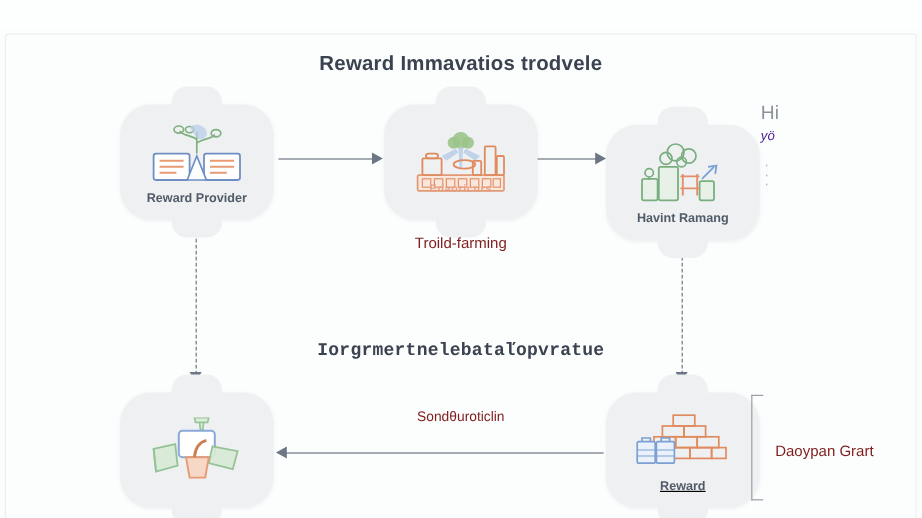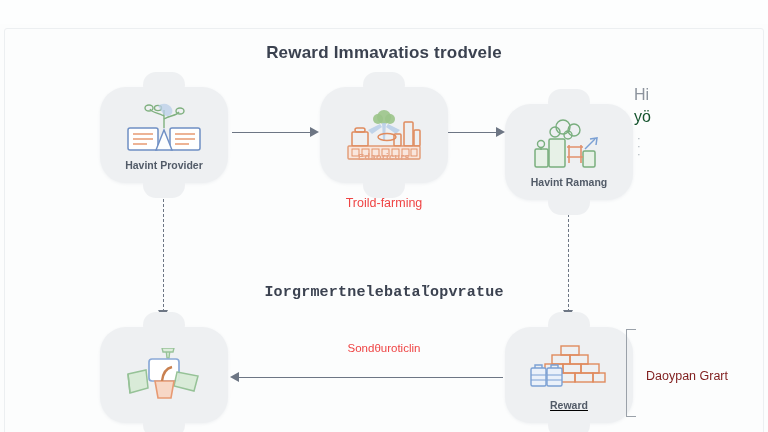--- a/index.html
+++ b/index.html
@@ -145,30 +145,30 @@
   #arrow-1-4 { left: 158px; top: 286px; }
   #conn-3-5  { left: 568px; top: 170px; height: 118px; }
   #arrow-3-5 { left: 563px; top: 286px; }
 
   #conn-5-4  { left: 238px; top: 353px; width: 265px; }
   #arrow-5-4 { left: 230px; top: 348px; }
 
   
   .annot {
     position: absolute;
-    color: #ef4444;
+    color: #7f1d1d;
     white-space: nowrap;
     text-align: center;
   }
   #annot-mid-1 { left: 0; top: 172px; width: 768px; font-size: 12.5px; }
   #annot-mid-2 { left: 0; top: 196px; width: 768px; font-size: 12.5px; }
   #annot-bottom { left: 0; top: 318px; width: 768px; font-size: 11.5px; }
 
   #annot-right-a { left: 634px; top: 62px;  font-size: 16px; color: #8c939d; }
-  #annot-right-b { left: 634px; top: 84px;  font-size: 16px; color: #14532d; }
+  #annot-right-b { left: 634px; top: 84px;  font-size: 11px; color: #4c1d95; font-style: italic; }
   #annot-right-dots {
     left: 637px; top: 110px;
     font-size: 11px; color: #a8afb8;
     line-height: 8px; letter-spacing: 0;
   }
   #annot-right-dots span { display: block; }
 
   #label-bracket {
     left: 646px; top: 345px;
     font-size: 12.5px; color: #7f1d1d;
@@ -230,21 +230,21 @@
             <rect x="6" y="26" width="30" height="22" rx="2"></rect>
             <rect x="48" y="26" width="30" height="22" rx="2"></rect>
           </g>
           <g stroke="#e79a73" stroke-width="1.6">
             <path d="M11 32 h20 M11 37 h20 M11 42 h14"></path>
             <path d="M53 32 h20 M53 37 h20 M53 42 h14"></path>
           </g>
           <path d="M34 48 L42 28 L50 48 Z" fill="#fcfdfd" stroke="#6f8fc4" stroke-width="1.4"></path>
         </svg>
       </span>
-      <div class="caption">Havint Provider</div>
+      <div class="caption">Reward Provider</div>
     </div>
   </div>
 
   <div class="node" id="node-process">
     <div class="blob"></div>
     <div class="bump-t"></div>
     <div class="bump-b"></div>
     <div class="inner">
       <span>
         <svg class="art" viewBox="0 0 84 56">

